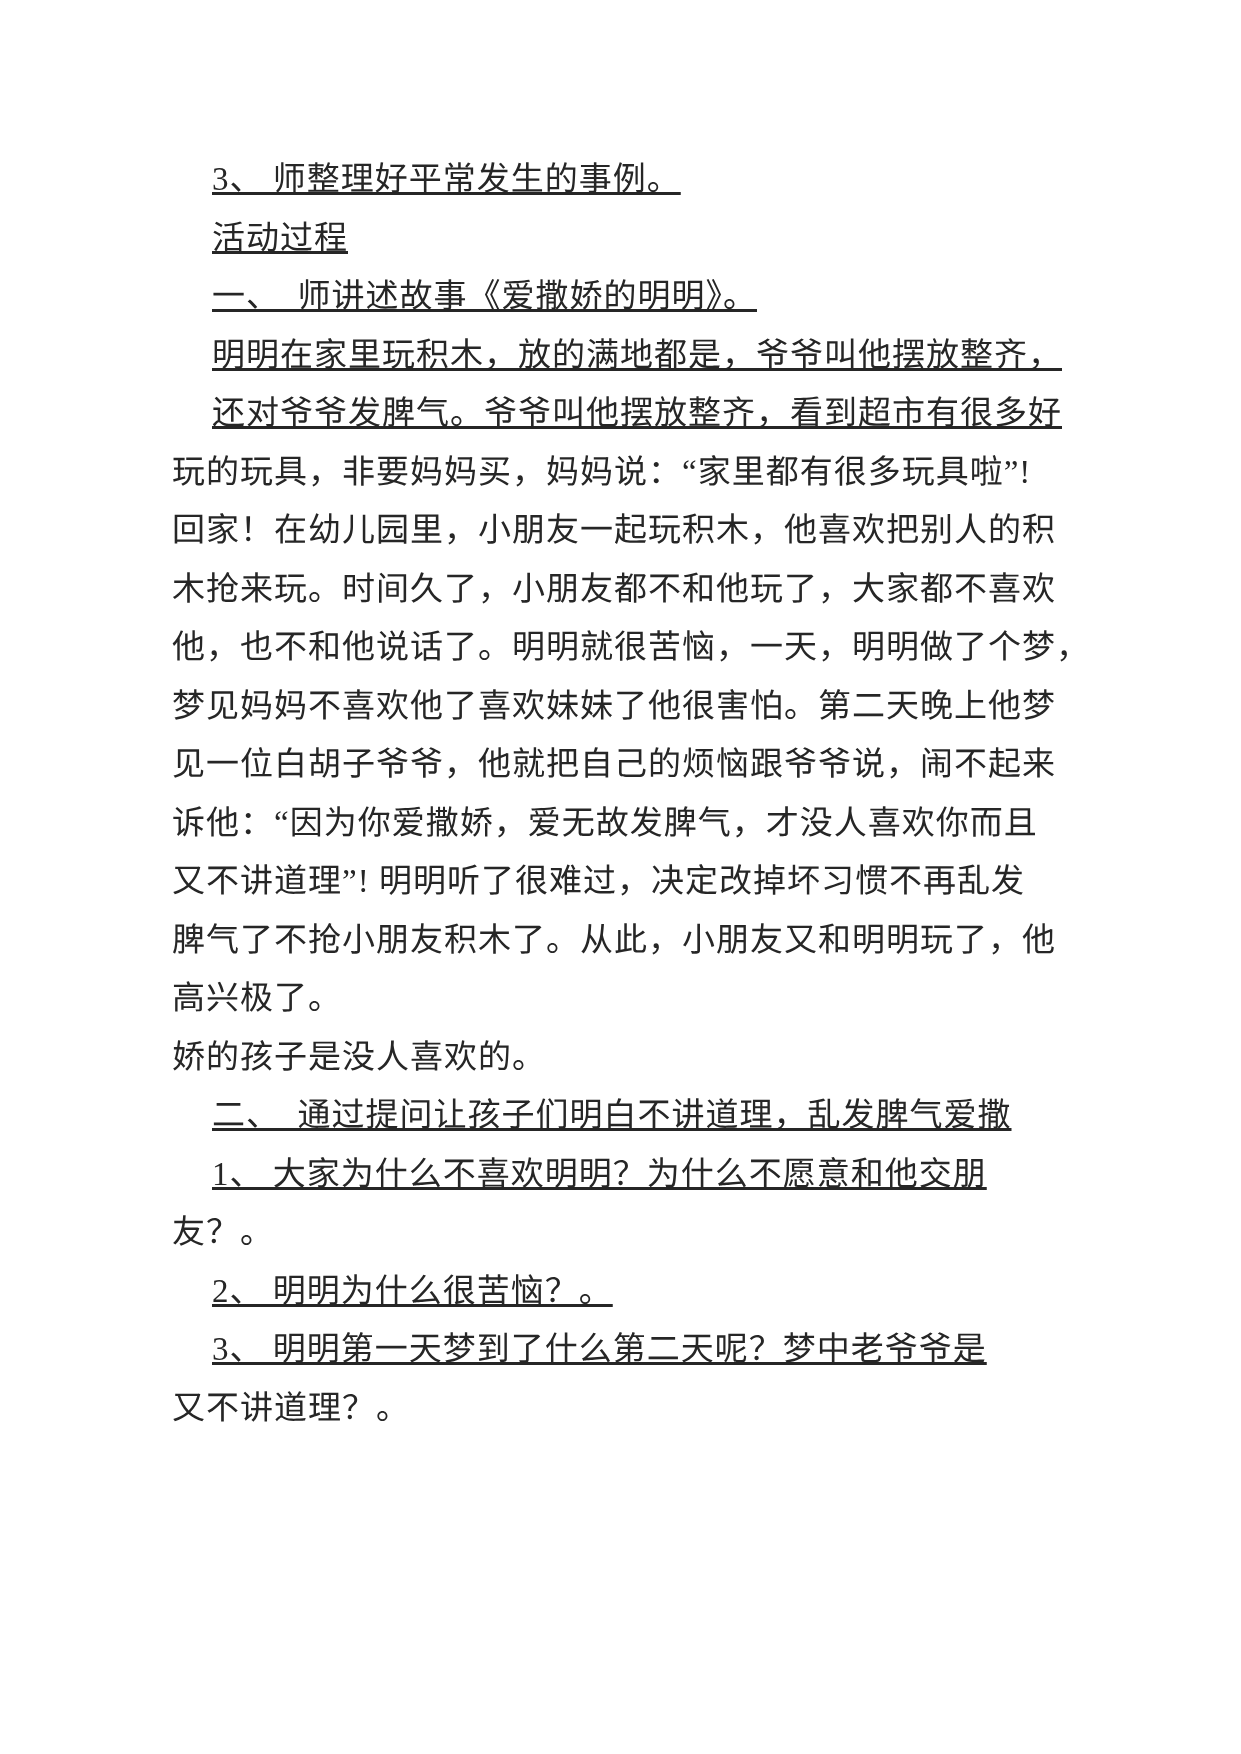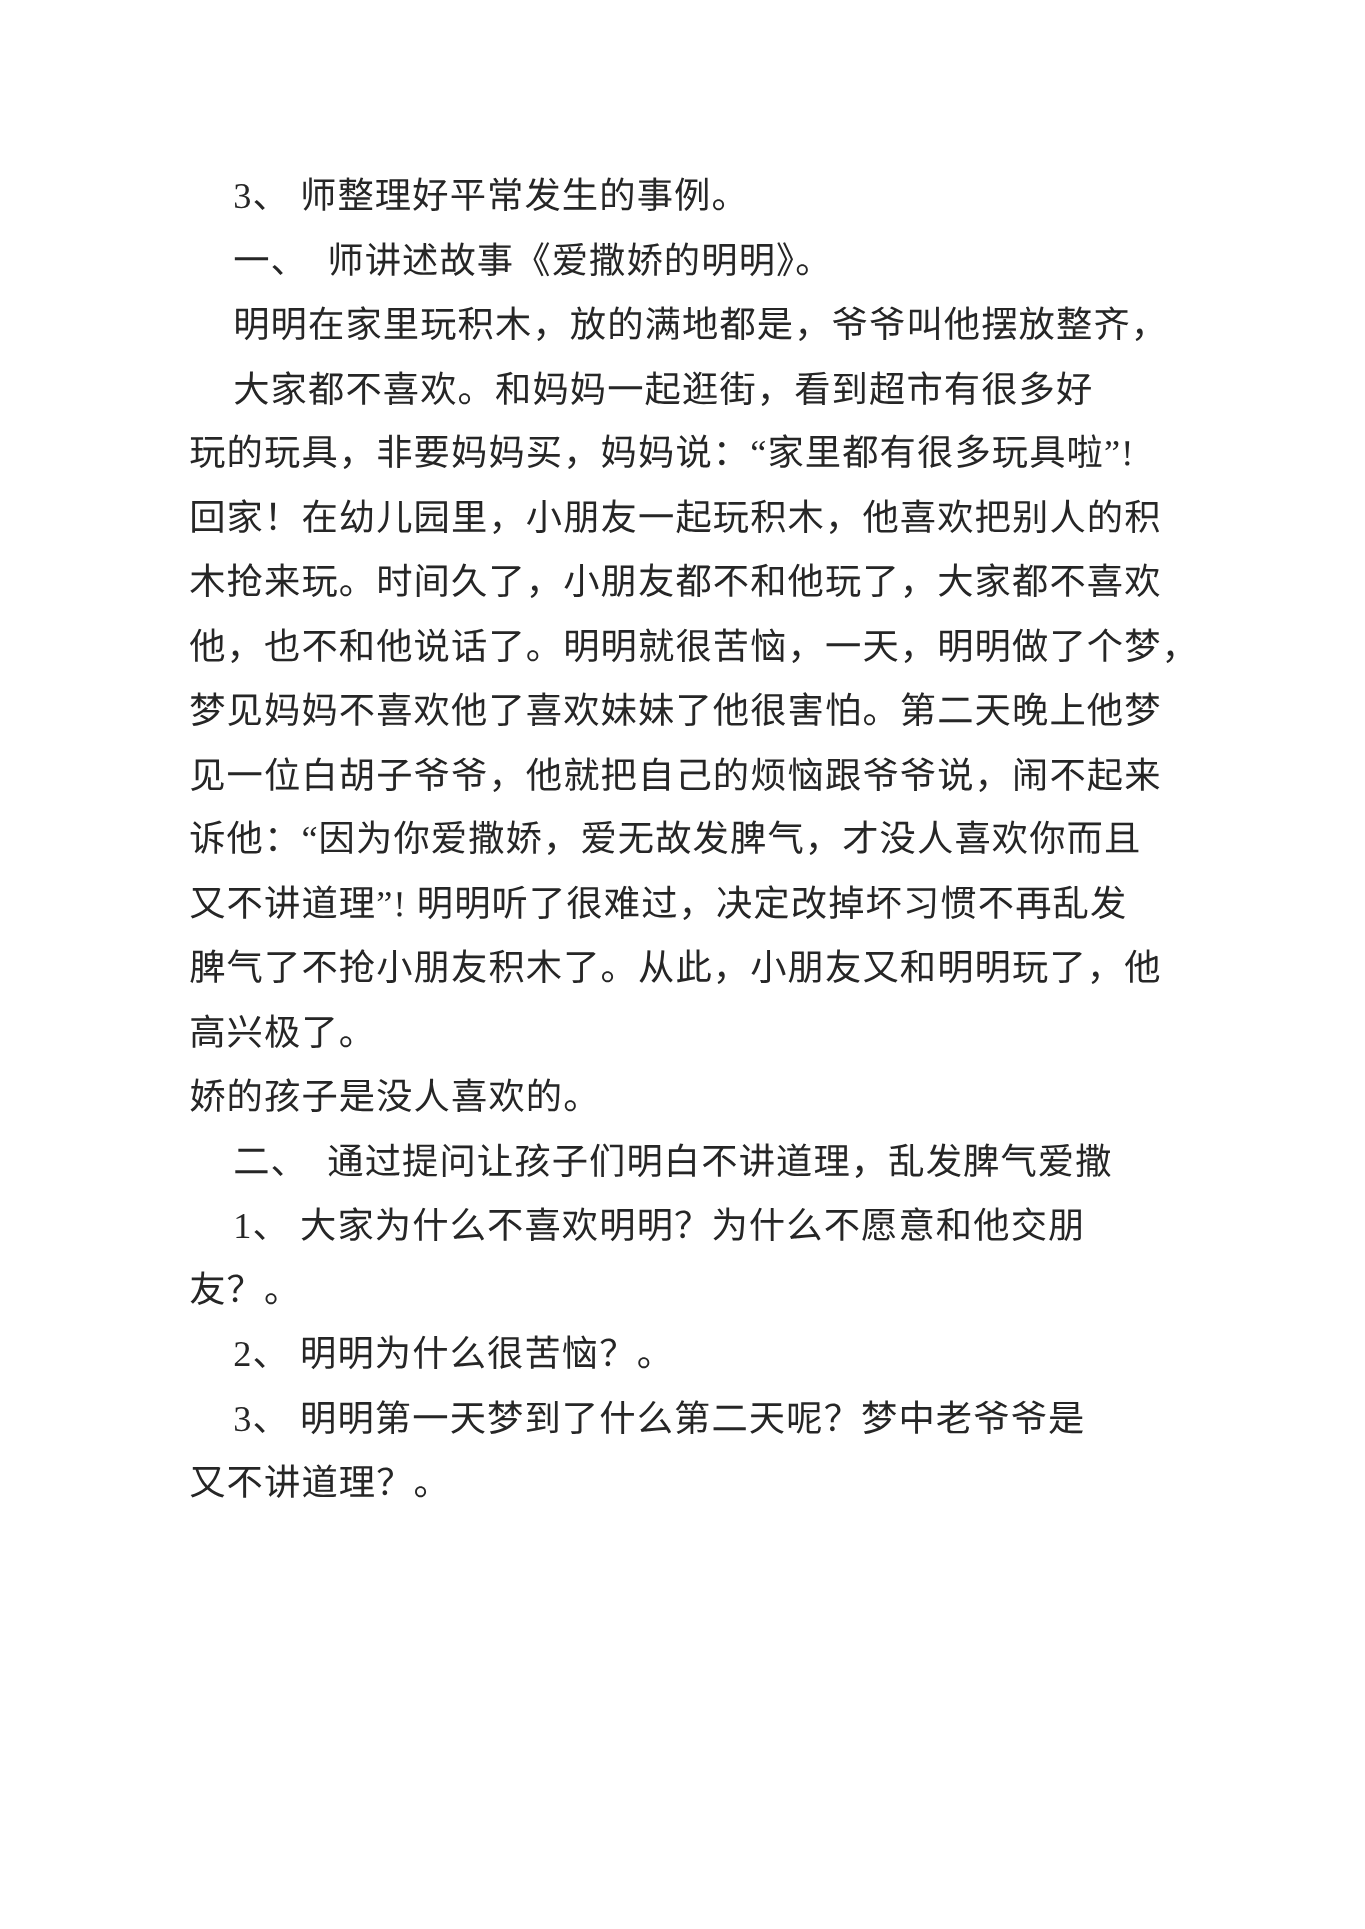--- a/index.html
+++ b/index.html
@@ -25,31 +25,33 @@
   .line {
     height: 58.5px;
     line-height: 58.5px;
     font-size: 33px;
     letter-spacing: 1px;
     white-space: nowrap;
     font-weight: 400;
   }
   .line.indent {
     padding-left: 40px;
+    text-decoration: underline;
   }
 </style>
 </head>
 <body>
 
 <div class="page">
   <div class="text-block" style="color: rgb(38, 38, 38);">
       <div class="line indent">3、 师整理好平常发生的事例。</div>
+      <div class="line indent">活动过程</div>
       <div class="line indent">一、　师讲述故事《爱撒娇的明明》。</div>
       <div class="line indent">明明在家里玩积木，放的满地都是，爷爷叫他摆放整齐，</div>
-      <div class="line indent">大家都不喜欢。和妈妈一起逛街，看到超市有很多好</div>
+      <div class="line indent">还对爷爷发脾气。爷爷叫他摆放整齐，看到超市有很多好</div>
       <div class="line">玩的玩具，非要妈妈买，妈妈说：“家里都有很多玩具啦”!</div>
       <div class="line">回家！在幼儿园里，小朋友一起玩积木，他喜欢把别人的积</div>
       <div class="line">木抢来玩。时间久了，小朋友都不和他玩了，大家都不喜欢</div>
       <div class="line">他，也不和他说话了。明明就很苦恼，一天，明明做了个梦，</div>
       <div class="line">梦见妈妈不喜欢他了喜欢妹妹了他很害怕。第二天晚上他梦</div>
       <div class="line">见一位白胡子爷爷，他就把自己的烦恼跟爷爷说，闹不起来</div>
       <div class="line">诉他：“因为你爱撒娇，爱无故发脾气，才没人喜欢你而且</div>
       <div class="line">又不讲道理”! 明明听了很难过，决定改掉坏习惯不再乱发</div>
       <div class="line">脾气了不抢小朋友积木了。从此，小朋友又和明明玩了，他</div>
       <div class="line">高兴极了。</div>

